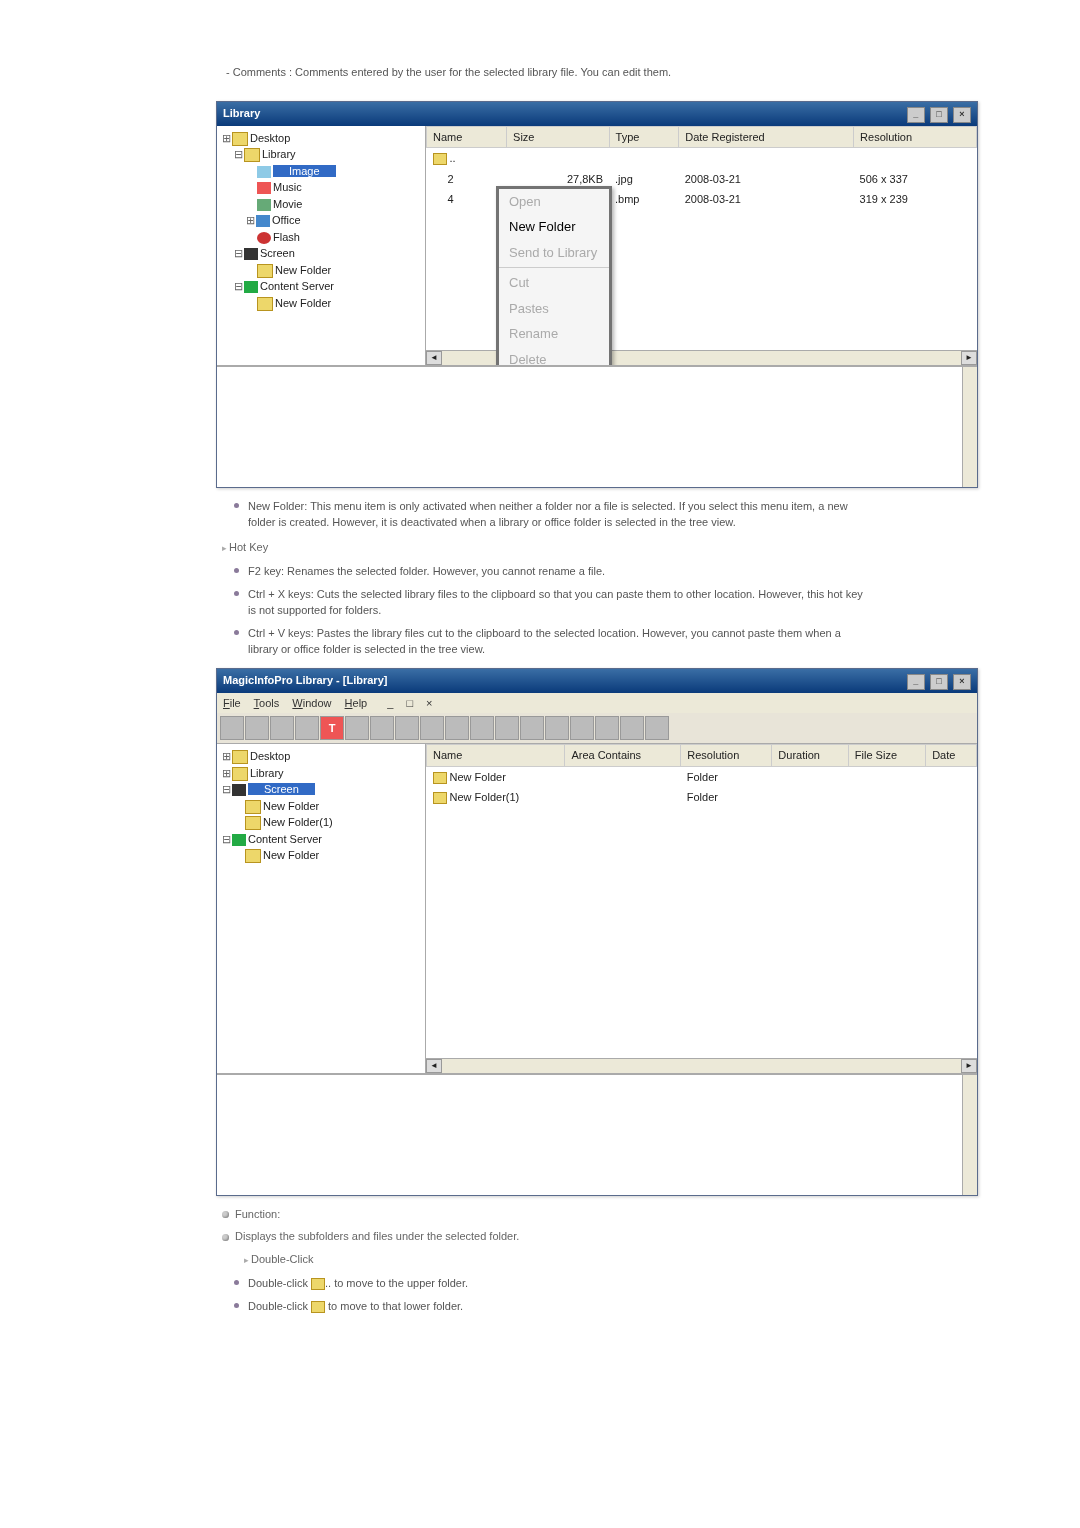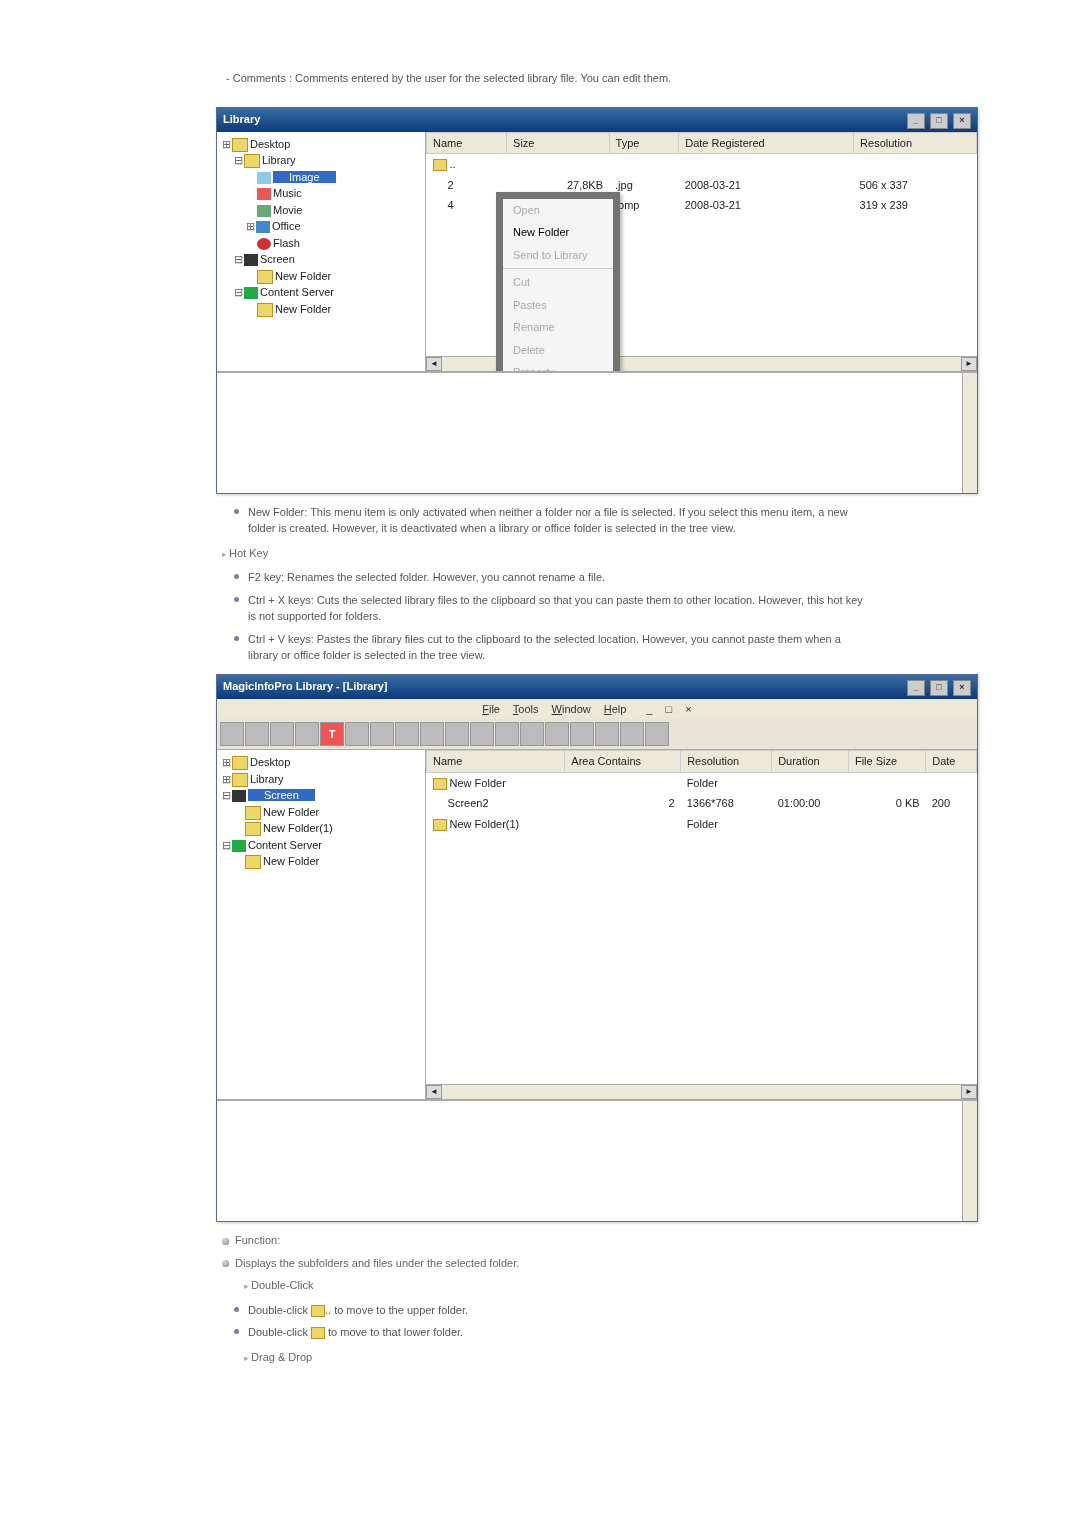--- a/index.html
+++ b/index.html
@@ -1,16 +1,16 @@
 <!DOCTYPE html>
 <html><head>
 <meta charset="utf-8">
 <style>
 body{margin:0;font-family:Verdana,Arial,sans-serif;font-size:11px;color:#555;background:#fff;line-height:1.5}
-.page{width:988px;margin:10px auto;padding:40px 170px 40px 170px;box-sizing:border-box}
+.page{width:988px;margin:4px auto;padding:40px 170px 40px 170px;box-sizing:border-box}
 .intro{margin:20px 0 20px 10px}
 .win{border:1px solid #5a6b8c;background:#ece9d8;margin:10px auto;width:760px;box-shadow:1px 1px 3px rgba(0,0,0,.2)}
 .titlebar{background:linear-gradient(#3a6ea5,#0a3a7a);color:#fff;font-weight:bold;font-size:11px;padding:3px 6px;display:flex;justify-content:space-between;align-items:center}
 .titlebar .btns span{display:inline-block;width:16px;height:14px;background:#ccc;margin-left:2px;border:1px solid #888;text-align:center;line-height:12px;color:#333;font-size:9px}
 .menubar{background:#ece9d8;font-size:11px;padding:2px 6px;color:#333}
 .menubar span{margin-right:10px}
 .menubar u{text-decoration:underline}
 .tbar{background:#e8e4d8;padding:3px;border-bottom:1px solid #aaa}
 .tbar .ico{display:inline-block;width:22px;height:22px;background:#bbb;margin-right:1px;border:1px solid #999;vertical-align:middle}
 .body2{display:flex;background:#fff}
@@ -24,21 +24,21 @@
 .tree .ic.mov{background:#6a7}
 .tree .ic.off{background:#48c}
 .tree .ic.fl{background:#c33;border-radius:50%}
 .tree .ic.scr{background:#333}
 .tree .ic.cs{background:#2a4;color:#fff;font-size:8px;text-align:center}
 .tree .sel{background:#316ac5;color:#fff;padding:0 16px}
 .list{flex:1;background:#fff;font-size:11px;color:#222;position:relative}
 .list table{width:100%;border-collapse:collapse}
 .list th{background:#ece9d8;border:1px solid #ccc;font-weight:normal;text-align:left;padding:2px 6px;font-size:11px}
 .list td{padding:2px 6px}
-.ctx{position:absolute;left:70px;top:60px;background:#f5f5f5;border:7px solid #737373;box-shadow:2px 2px 4px rgba(0,0,0,.3);font-size:11px;width:110px}
+.ctx{position:absolute;left:70px;top:60px;background:#f5f5f5;border:3px solid #737373;box-shadow:2px 2px 4px rgba(0,0,0,.3);font-size:13px;width:110px}
 .ctx div{padding:3px 10px;color:#aaa}
 .ctx div.en{color:#000}
 .ctx hr{margin:2px 0;border:none;border-top:1px solid #ccc}
 .scroll{height:14px;background:#ece9d8;border-top:1px solid #aaa;display:flex;justify-content:space-between}
 .scroll .sbtn{width:14px;height:12px;background:#ddd;border:1px solid #999;font-size:8px;text-align:center}
 .preview{height:120px;background:#fff;border-top:2px solid #aaa;position:relative}
 .preview .vs{position:absolute;right:0;top:0;bottom:0;width:14px;background:#ece9d8;border-left:1px solid #aaa}
 ul.b{list-style:none;padding-left:18px;margin:8px 0}
 ul.b li{position:relative;padding-left:14px;margin-bottom:6px}
 ul.b li:before{content:"";position:absolute;left:0;top:5px;width:5px;height:5px;background:#8a7a9a;border-radius:50%}
@@ -152,21 +152,21 @@
 
 <div class="win">
   <div class="titlebar">
     <span>MagicInfoPro Library - [Library]</span>
     <span class="btns">
       <span>_</span>
       <span>□</span>
       <span>×</span>
     </span>
   </div>
-  <div class="menubar" style="display:flex;justify-content:center;align-items:center">
+  <div class="menubar" style="display:flex;justify-content:flex-start;align-items:center">
     <span>
       <span><u>F</u>ile</span>
       <span><u>T</u>ools</span>
       <span><u>W</u>indow</span>
       <span><u>H</u>elp</span>
     </span>
     <span class="btns">
       <span>_</span>
       <span>□</span>
       <span>×</span>
@@ -198,28 +198,20 @@
         </tr>
         <tr>
                 <td><span class="fico"></span> <span>New Folder</span></td>
                 <td></td>
                 <td>Folder</td>
                 <td></td>
                 <td></td>
                 <td></td>
               </tr>
         <tr>
-                <td><span class="ic scr" style="display:inline-block;width:12px;height:10px"></span> <span>Screen2</span></td>
-                <td style="text-align:right">2</td>
-                <td>1366*768</td>
-                <td>01:00:00</td>
-                <td style="text-align:right">0 KB</td>
-                <td>200</td>
-              </tr>
-        <tr>
                 <td><span class="sel"><span class="fico"></span> <span>New Folder(1)</span></span></td>
                 <td></td>
                 <td>Folder</td>
                 <td></td>
                 <td></td>
                 <td></td>
               </tr>
       </tbody>
           </table>
       <div style="height:250px"></div>
@@ -234,15 +226,14 @@
       </div>
 </div>
 
 <div class="dot-item">Function:</div>
 <div class="dot-item">Displays the subfolders and files under the selected folder.</div>
 <div class="arrow-item pad1">Double-Click</div>
 <ul class="b pad2">
   <li><span>Double-click </span><span class="upico"></span><span>.. to move to the upper folder.</span></li>
   <li><span>Double-click </span><span class="fico"></span><span> to move to that lower folder.</span></li>
 </ul>
-<div class="arrow-item pad1">Drag &amp; Drop</div>
 
 </div>
 
 </body></html>

